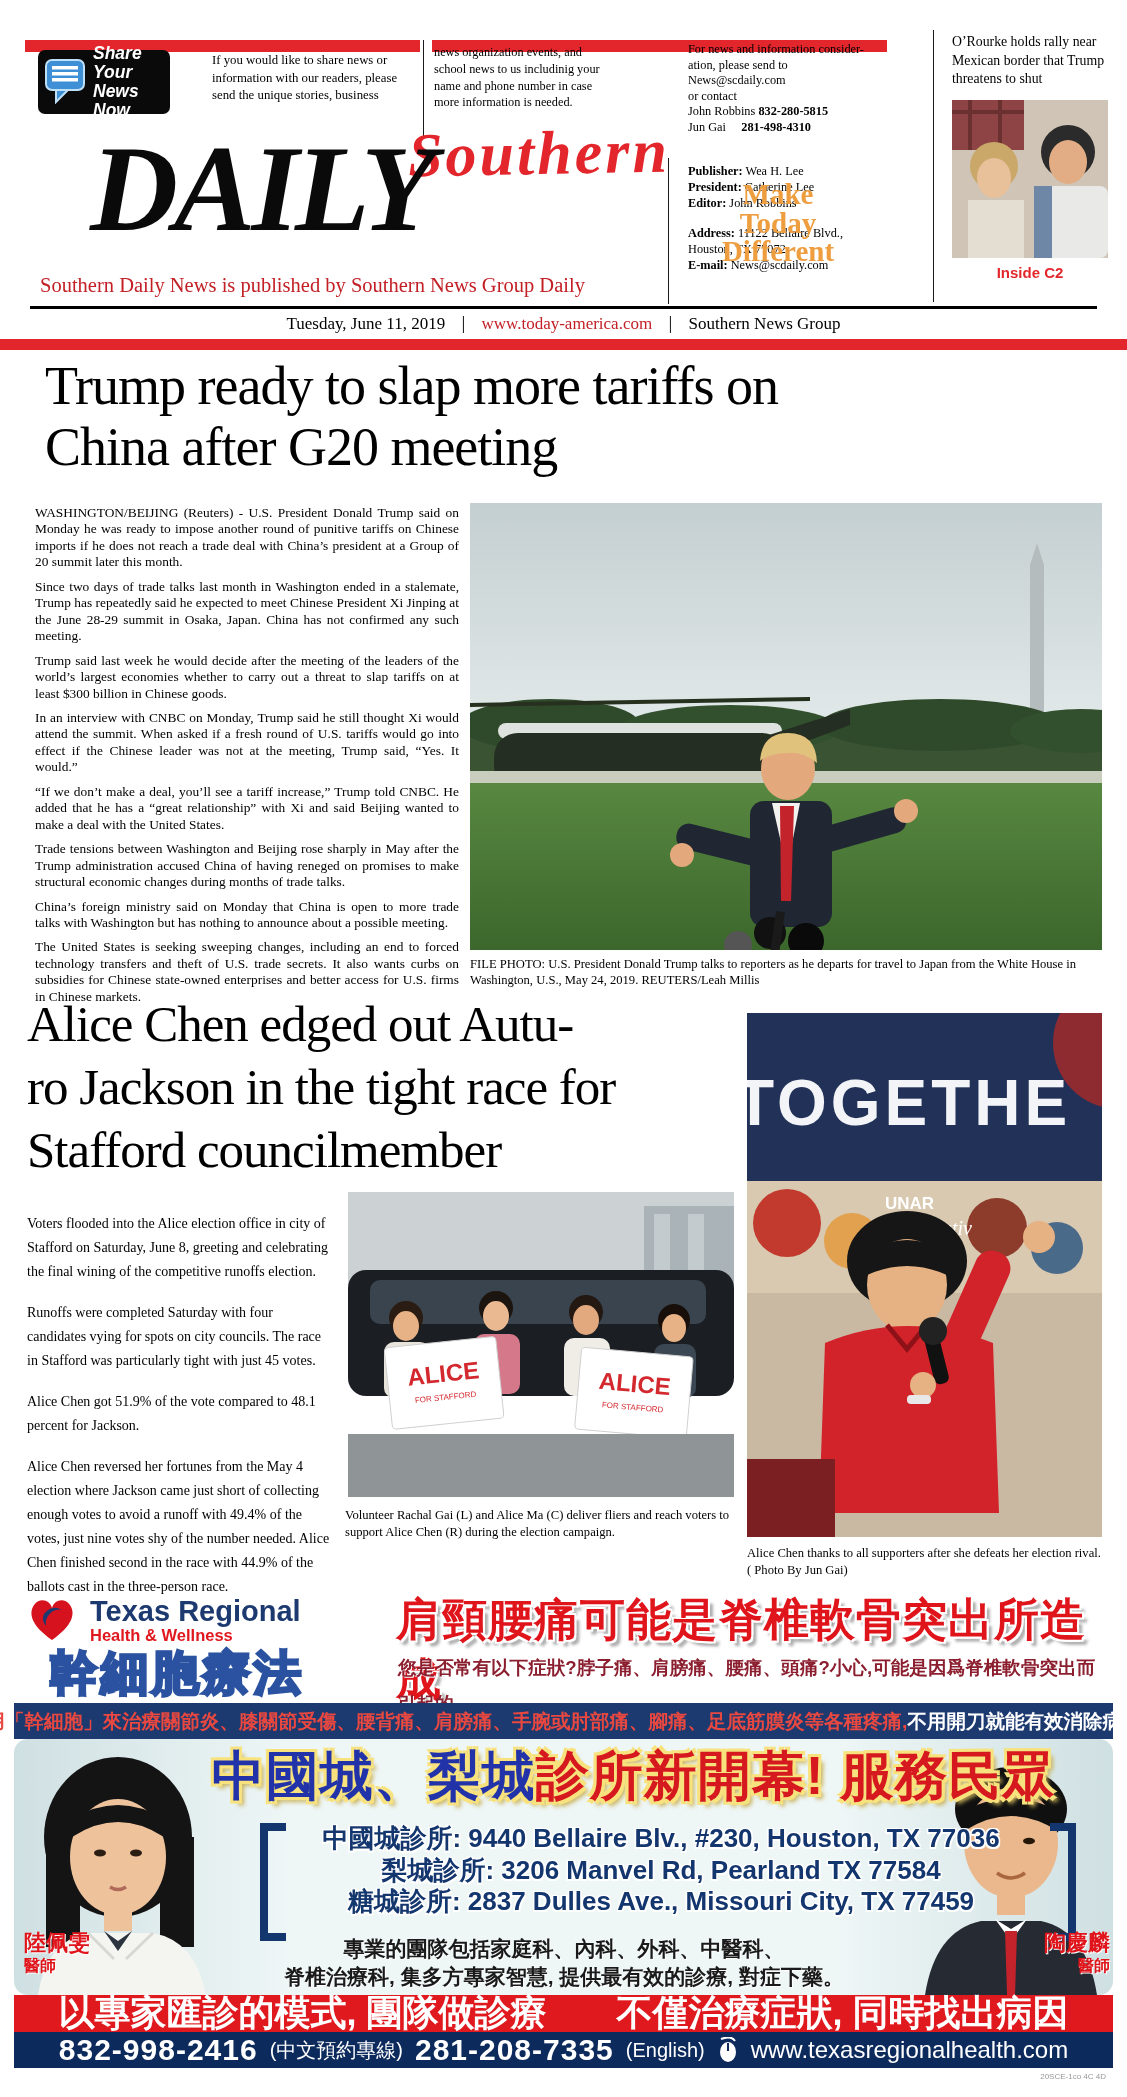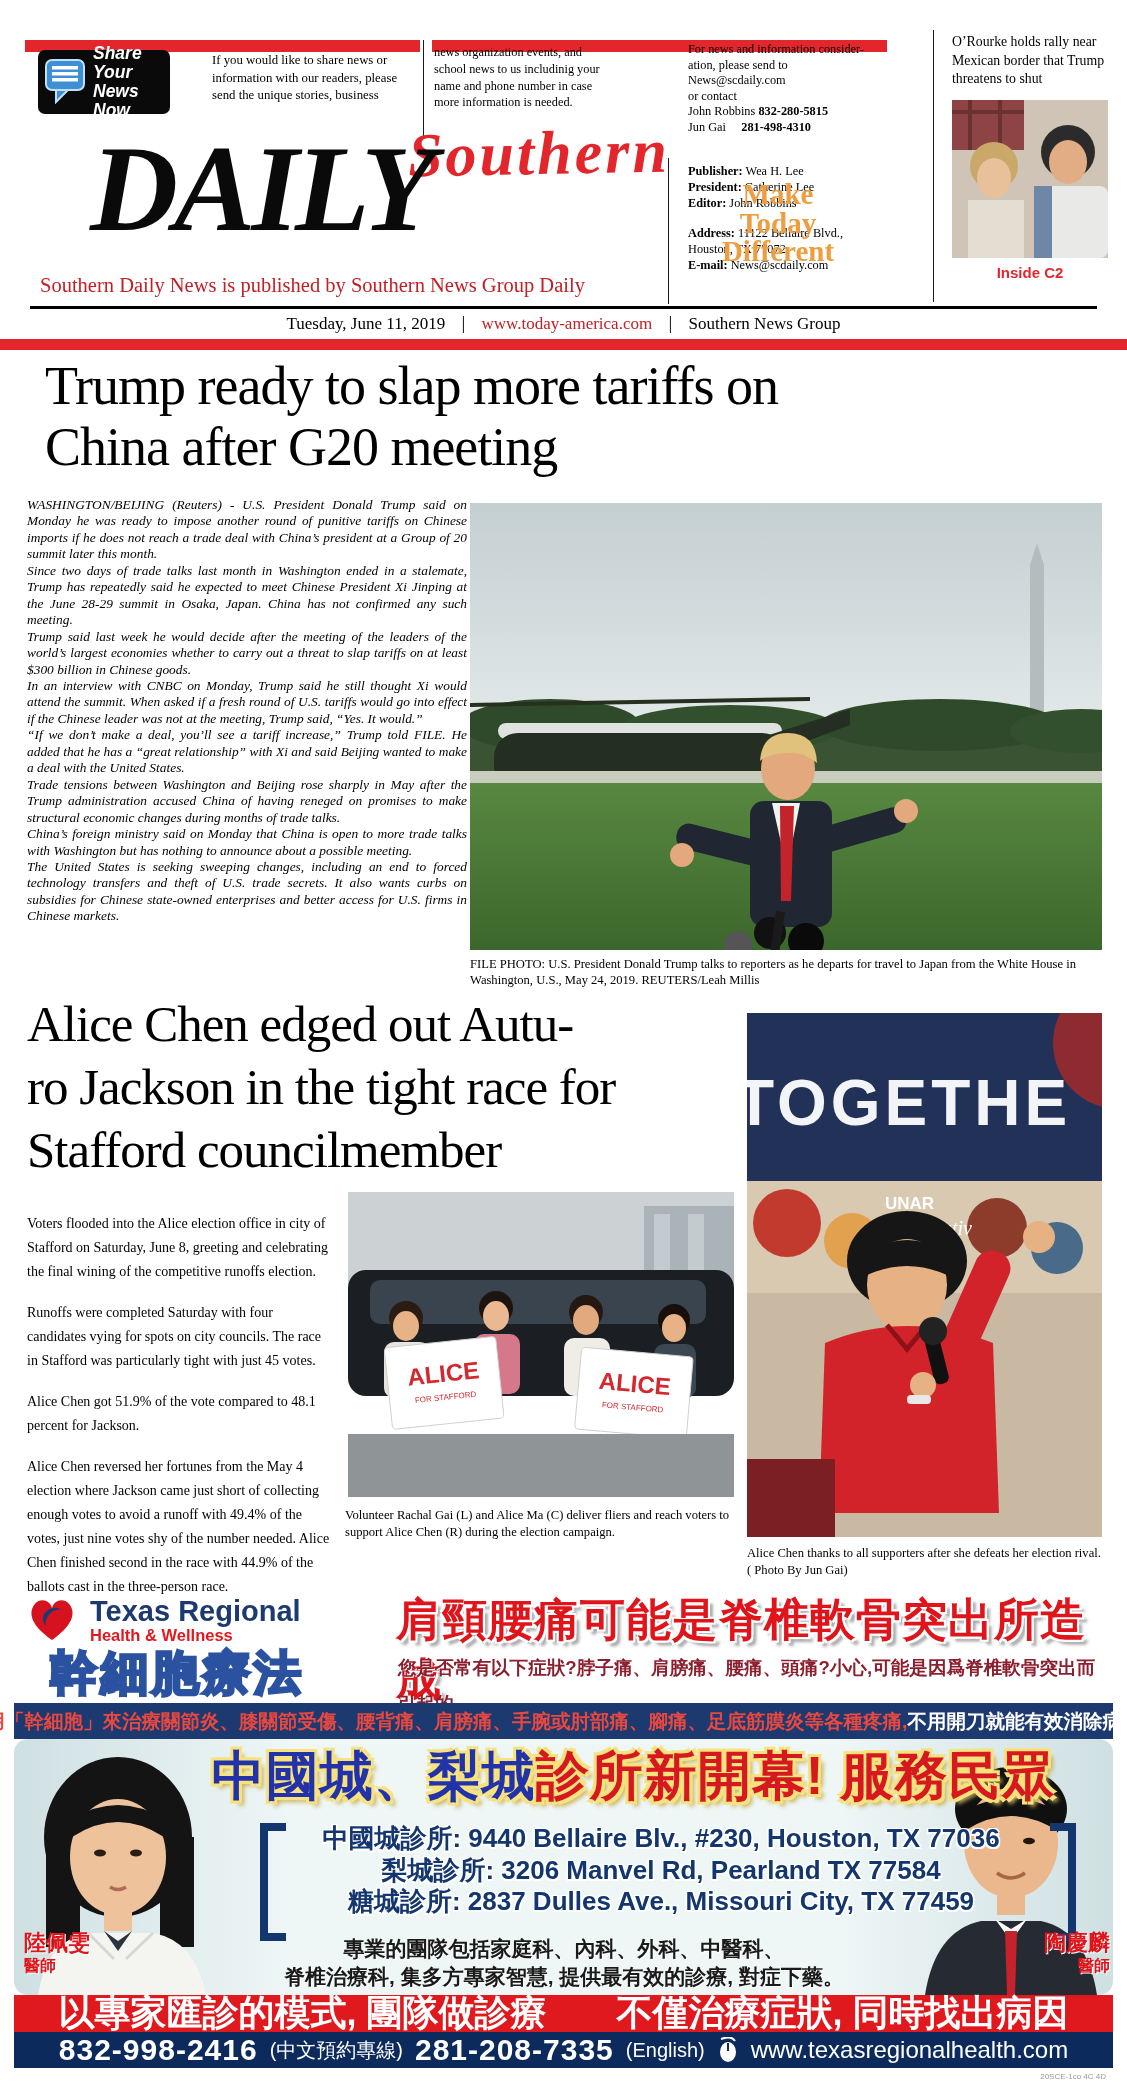--- a/index.html
+++ b/index.html
@@ -35,21 +35,21 @@
   .publine{left:40px;top:274px;color:#c32026;font-size:20.5px;}
   .daterule{left:30px;top:306px;width:1067px;height:3px;background:#000;}
   .datebar{left:0;top:312px;width:1127px;text-align:center;font-size:17px;}
   .datebar .sep{display:inline-block;margin:0 12px;font-size:19px;}
   .datebar .url{color:#c32026;}
   .redband{left:0;top:339px;width:1127px;height:11px;background:#e2262c;}
 
   
   .a1-title{left:45px;top:356px;width:880px;font-size:54px;line-height:61px;letter-spacing:-1px;}
   .a1-body{left:27px;top:497px;width:440px;font-size:13.4px;line-height:16.45px;text-align:justify;}
-  .a1-body p{margin:0;font-style:italic;}
+  .a1-body p{margin:8px;}
   .a1-photo{left:470px;top:503px;width:632px;height:447px;overflow:hidden;}
   .a1-caption{left:470px;top:956px;width:640px;font-size:12.6px;line-height:16px;}
 
   
   .a2-title{left:27px;top:993px;width:740px;font-size:51px;line-height:63px;letter-spacing:-1px;}
   .a2-body{left:27px;top:1212px;width:304px;font-size:14px;line-height:24px;}
   .a2-body p{margin:0 0 17px 0;}
   .a2-photo-mid{left:348px;top:1192px;width:386px;height:305px;overflow:hidden;}
   .a2-caption-mid{left:345px;top:1507px;width:392px;font-size:12.6px;line-height:16.5px;}
   .a2-photo-right{left:747px;top:1013px;width:355px;height:524px;overflow:hidden;}
@@ -193,21 +193,21 @@
   <div class="abs a1-title">
     <div>Trump ready to slap more tariffs on</div>
     <div>China after G20 meeting</div>
   </div>
 
   <div class="abs a1-body">
     <p>WASHINGTON/BEIJING (Reuters) - U.S. President Donald Trump said on Monday he was ready to impose another round of punitive tariffs on Chinese imports if he does not reach a trade deal with China’s president at a Group of 20 summit later this month.</p>
     <p>Since two days of trade talks last month in Washington ended in a stalemate, Trump has repeatedly said he expected to meet Chinese President Xi Jinping at the June 28-29 summit in Osaka, Japan. China has not confirmed any such meeting.</p>
     <p>Trump said last week he would decide after the meeting of the leaders of the world’s largest economies whether to carry out a threat to slap tariffs on at least $300 billion in Chinese goods.</p>
     <p>In an interview with CNBC on Monday, Trump said he still thought Xi would attend the summit. When asked if a fresh round of U.S. tariffs would go into effect if the Chinese leader was not at the meeting, Trump said, “Yes. It would.”</p>
-    <p>“If we don’t make a deal, you’ll see a tariff increase,” Trump told FILE. He added that he has a “great relationship” with Xi and said Beijing wanted to make a deal with the United States.</p>
+    <p>“If we don’t make a deal, you’ll see a tariff increase,” Trump told CNBC. He added that he has a “great relationship” with Xi and said Beijing wanted to make a deal with the United States.</p>
     <p>Trade tensions between Washington and Beijing rose sharply in May after the Trump administration accused China of having reneged on promises to make structural economic changes during months of trade talks.</p>
     <p>China’s foreign ministry said on Monday that China is open to more trade talks with Washington but has nothing to announce about a possible meeting.</p>
     <p>The United States is seeking sweeping changes, including an end to forced technology transfers and theft of U.S. trade secrets. It also wants curbs on subsidies for Chinese state-owned enterprises and better access for U.S. firms in Chinese markets.</p>
   </div>
 
   <div class="abs a1-photo">
     <svg width="632" height="447" viewBox="0 0 632 447">
       <defs>
         <linearGradient id="skyg" x1="0" y1="0" x2="0" y2="1">
           <stop offset="0" stop-color="#c4cfd1"></stop>

